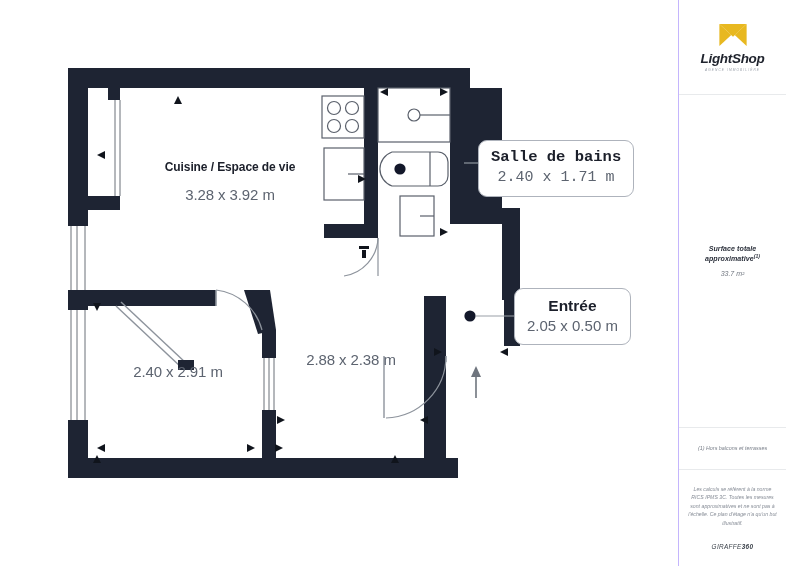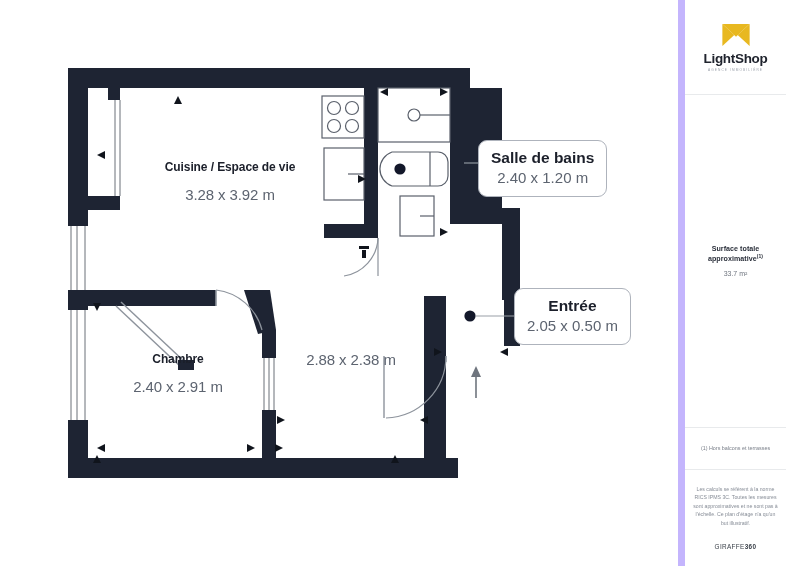--- a/index.html
+++ b/index.html
@@ -79,23 +79,24 @@
     font-size: 15px;
     color: #5d6470;
     margin-top: 2px;
   }
   
   #sidebar {
     position: relative;
     width: 108px;
     height: 566px;
     background: #ffffff;
-    border-left: 7px solid #c4b5fd;
+    border-left: 1px solid #c4b5fd;
     flex: none;
     box-sizing: border-box;
+    font-style: italic;
   }
   .sb-section {
     border-bottom: 1px solid #e8eaec;
     box-sizing: border-box;
   }
   #sb-brand {
     height: 95px;
     display: flex;
     flex-direction: column;
     align-items: center;
@@ -381,32 +382,31 @@
         <rect x="362" y="250" width="4" height="8"></rect>
         <rect x="359" y="246" width="10" height="3"></rect>
       </g>
     </svg>
 
     <div class="room-label" style="left:130px; top:160px; width:200px;">
       <span class="rl-name">Cuisine / Espace de vie</span>
       <span class="rl-dim">3.28 x 3.92 m</span>
     </div>
 
-    <div class="callout" style="left:478px; top:140px;">
+    <div class="callout" style="left:478px; top:140px;font-family:Liberation Mono, monospace;">
       <span class="rl-name">Salle de bains</span>
-      <span class="rl-dim">2.40 x 1.20 m</span>
+      <span class="rl-dim">2.40 x 1.71 m</span>
     </div>
 
     <div class="callout" style="left:514px; top:288px;">
       <span class="rl-name">Entrée</span>
       <span class="rl-dim">2.05 x 0.50 m</span>
     </div>
 
     <div class="room-label" style="left:98px; top:352px; width:160px;">
-      <span class="rl-name">Chambre</span>
       <span class="rl-dim">2.40 x 2.91 m</span>
     </div>
 
     <div class="room-label" style="left:286px; top:340px; width:130px;">
       <span class="rl-dim">2.88 x 2.38 m</span>
     </div>
 
   </div>
 
   <div id="sidebar">

